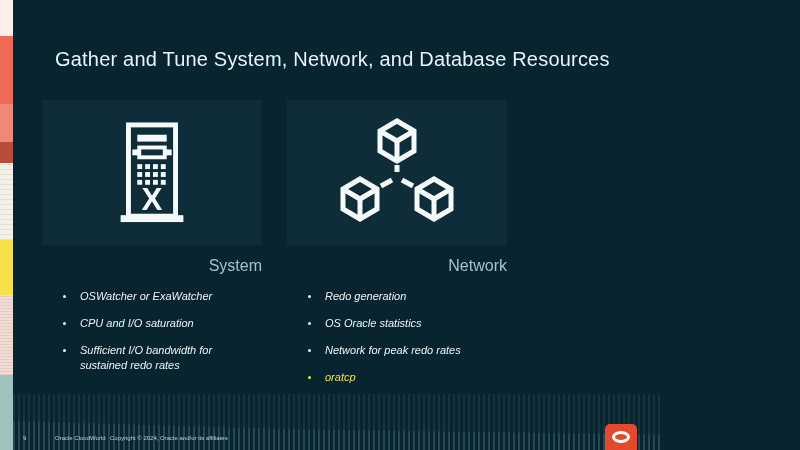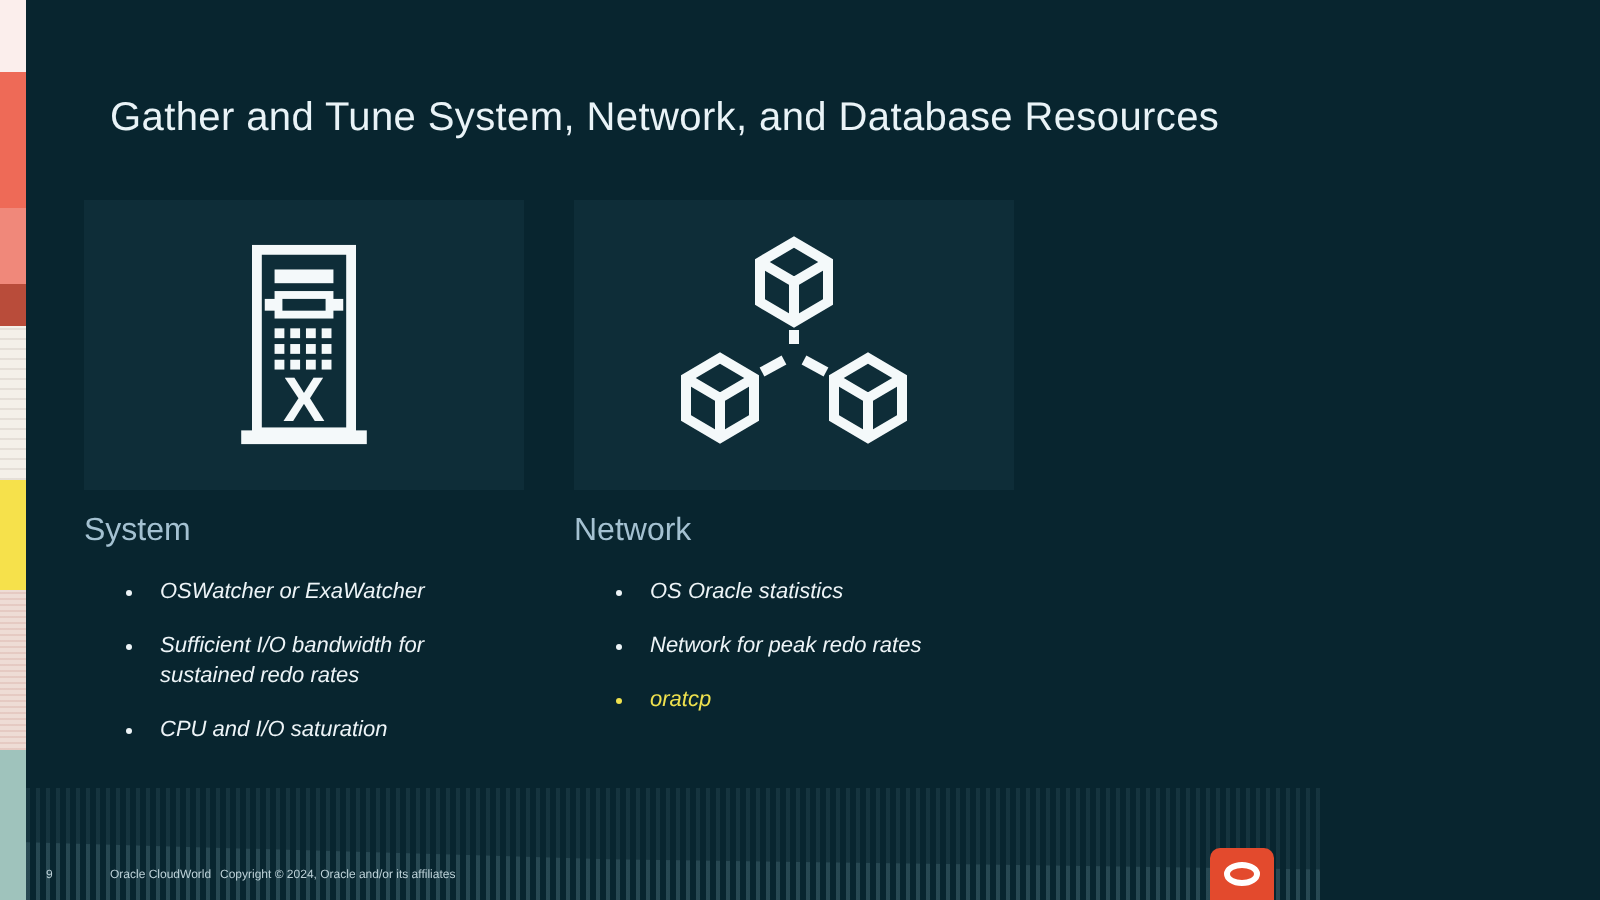--- a/index.html
+++ b/index.html
@@ -36,21 +36,21 @@
   }
 
   .col{position:absolute;top:100px;width:220px;z-index:4;}
   .col-1{left:42px;}
   .col-2{left:287px;}
   .col-3{left:532px;}
 
   .panel{height:145px;background:#0e2d38;display:flex;align-items:center;justify-content:center;}
 
   .col-heading{
-    margin:12px 0 0 0;text-align:left;
+    margin:12px 0 0 0;text-align:right;
     color:#a4c1d1;font-size:16px;font-weight:400;
   }
 
   ul.bullets{margin:14px 0 0 18px;padding:0;list-style:none;}
   ul.bullets li{
     position:relative;margin:0 0 12px 0;padding-left:20px;
     color:#edf4f7;font-size:11px;line-height:15px;max-width:175px;font-style:italic;
   }
   ul.bullets li::before{
     content:"";position:absolute;left:3px;top:6px;width:3px;height:3px;border-radius:50%;
@@ -120,22 +120,22 @@
             <rect x="25" y="60" width="5" height="5"></rect>
             <rect x="33" y="60" width="5" height="5"></rect>
             <rect x="41" y="60" width="5" height="5"></rect>
         </g>
         <text x="32" y="91" text-anchor="middle" font-family="Liberation Sans, sans-serif" font-size="32" font-weight="bold" fill="#f4f9fa">X</text>
       </svg>
     </div>
     <h2 class="col-heading">System</h2>
     <ul class="bullets">
       <li>OSWatcher or ExaWatcher</li>
+      <li>CPU and I/O saturation</li>
       <li>Sufficient I/O bandwidth for sustained redo rates</li>
-      <li>CPU and I/O saturation</li>
     </ul>
   </div>
 
   <div class="col col-2">
     <div class="panel">
       <svg class="icon-svg" width="120" height="112" viewBox="0 0 120 112">
         <g class="icon-stroke" stroke-width="5" stroke-linejoin="miter">
 
           <polygon points="60,4 77,14 77,34 60,44 43,34 43,14"></polygon>
           <polyline points="43,14 60,24 77,14"></polyline>
@@ -150,20 +150,21 @@
           <line x1="97" y1="82" x2="97" y2="102"></line>
 
           <line x1="60" y1="48" x2="60" y2="60" stroke-dasharray="7 5"></line>
           <line x1="55" y1="63" x2="44" y2="69"></line>
           <line x1="65" y1="63" x2="76" y2="69"></line>
         </g>
       </svg>
     </div>
     <h2 class="col-heading">Network</h2>
     <ul class="bullets">
+      <li>Redo generation</li>
       <li>OS Oracle statistics</li>
       <li>Network for peak redo rates</li>
       <li class="highlight">oratcp</li>
     </ul>
   </div>
 
 
   <span class="page-number">9</span>
   <span class="footer-brand">Oracle CloudWorld</span>
   <span class="footer-copyright">Copyright © 2024, Oracle and/or its affiliates</span>

